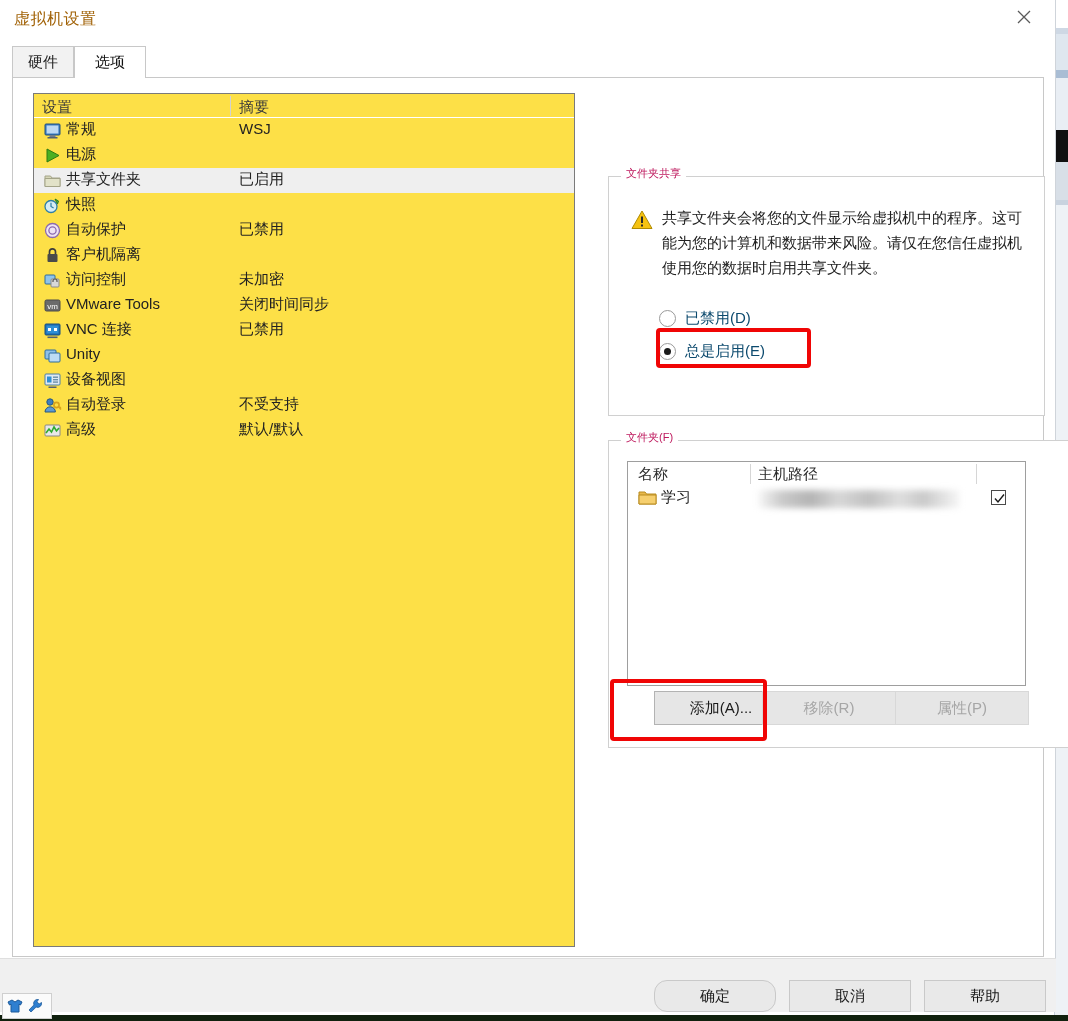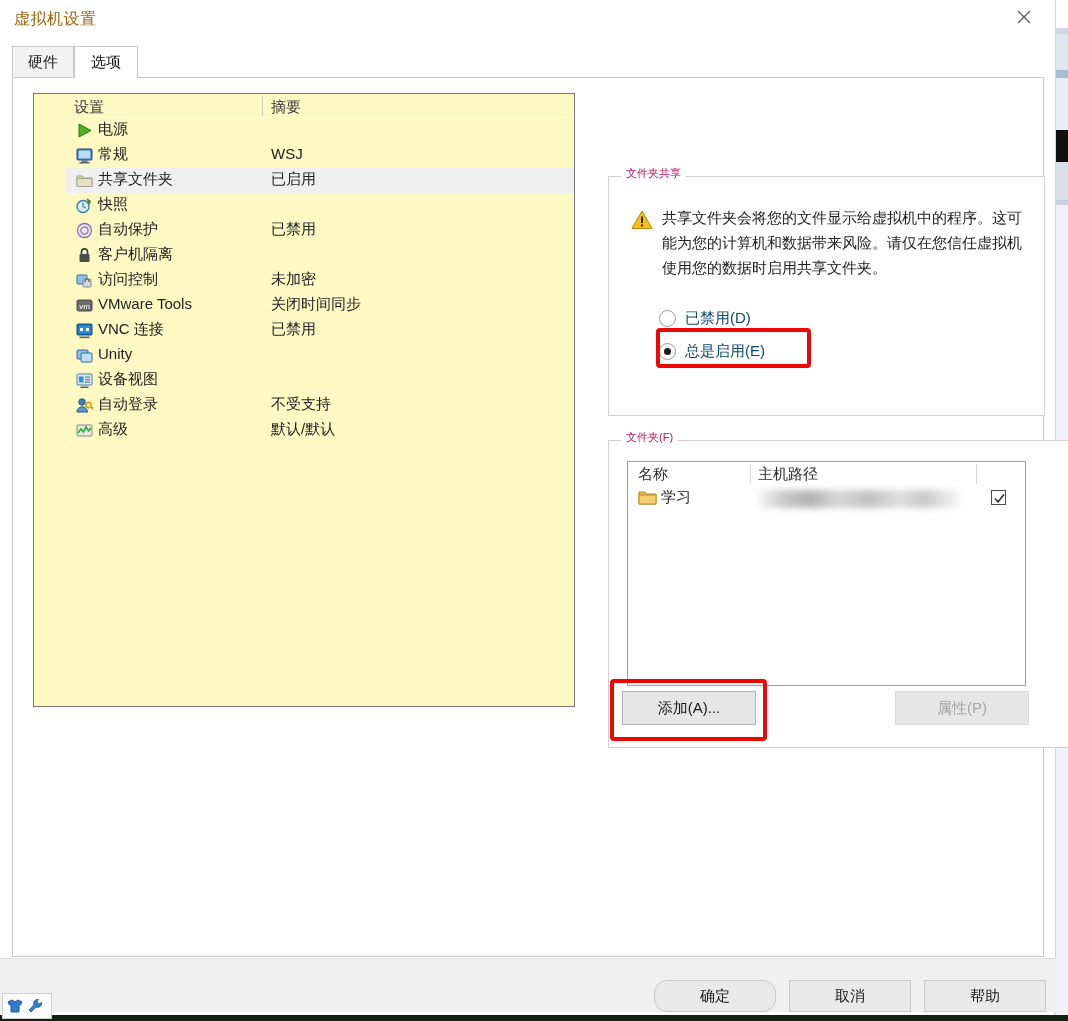--- a/index.html
+++ b/index.html
@@ -75,38 +75,37 @@
     font-size: 15px; color: #202020;
     background: #f2f2f2;
     border: 1px solid #c8c8c8; border-bottom: none;
     cursor: pointer;
   }
   .tab.active {
     background: #ffffff; color: #111; z-index: 3;
     height: 32px;
   }
   #tab-hardware { left: 0; width: 62px; }
-  #tab-options  { left: 62px; width: 64px; }
+  #tab-options  { left: 62px; width: 72px; }
 
   
   #panel {
     position: absolute; left: 12px; top: 77px;
     width: 1032px; height: 880px;
     background: #ffffff;
     border: 1px solid #c8c8c8;
   }
 
   
   #settings-list {
     position: absolute; left: 20px; top: 15px;
-    width: 542px; height: 614px;
-    background: #fef9c3;
+    width: 542px; height: 854px;
+    background: #fde047;
     border: 1px solid #7a7a7a;
     overflow: hidden;
-    padding-left: 32px;
   }
   #list-header {
     position: relative; height: 24px;
     border-bottom: 1px solid #ffffff;
   }
   .hdr-cell {
     position: absolute; top: 4px;
     font-size: 15px; color: #3a3a3a;
   }
   #hdr-settings { left: 8px; }
@@ -213,21 +212,21 @@
 
   
   .fbtn {
     position: absolute; top: 613px; height: 34px; width: 134px;
     display: flex; align-items: center; justify-content: center;
     font-size: 15px;
     background: #e6e6e6; border: 1px solid #b3b3b3;
     color: #1a1a1a; cursor: pointer;
   }
   .fbtn.disabled { color: #a6a6a6; border-color: #d8d8d8; background: #e6e6e6; cursor: default; }
-  #btn-add    { left: 609px; }
+  #btn-add    { left: 641px; }
   #btn-remove { left: 749px; }
   #btn-props  { left: 882px; }
 
   
   #footer {
     position: absolute; left: 0; top: 958px;
     width: 1056px; height: 54px;
     background: #f0f0f0; border-top: 1px solid #dfdfdf;
   }
   .dlgbtn {
@@ -278,38 +277,38 @@
     <div id="settings-list">
       <div id="list-header">
         <div id="hdr-divider"></div>
         <div class="hdr-cell" id="hdr-settings">设置</div>
         <div class="hdr-cell" id="hdr-summary">摘要</div>
       </div>
 
       <div class="srow">
         <span class="ico">
           <svg width="19" height="19" viewBox="0 0 19 19">
-            <path d="M4 3 L16 9.5 L4 16 Z" fill="#4caf22" stroke="#2f7a12"></path>
-          </svg>
-        </span>
-        <span class="nm">电源</span>
-        <span class="sm"></span>
-      </div>
-
-      <div class="srow">
-        <span class="ico">
-          <svg width="19" height="19" viewBox="0 0 19 19">
             <rect x="2" y="3" width="15" height="11" rx="1" fill="#3b7fc4" stroke="#20507f"></rect>
             <rect x="3.6" y="4.5" width="11.8" height="8" fill="#bcd8f2"></rect>
             <rect x="6.5" y="14" width="6" height="2" fill="#6f7d8c"></rect>
             <rect x="4.5" y="16" width="10" height="1.5" fill="#55616e"></rect>
           </svg>
         </span>
         <span class="nm">常规</span>
         <span class="sm">WSJ</span>
+      </div>
+
+      <div class="srow">
+        <span class="ico">
+          <svg width="19" height="19" viewBox="0 0 19 19">
+            <path d="M4 3 L16 9.5 L4 16 Z" fill="#4caf22" stroke="#2f7a12"></path>
+          </svg>
+        </span>
+        <span class="nm">电源</span>
+        <span class="sm"></span>
       </div>
 
       <div class="srow selected">
         <span class="ico">
           <svg width="19" height="19" viewBox="0 0 19 19">
             <path d="M2 5 H7.5 L9 7 H17 V15.5 H2 Z" fill="#d6d6b8" stroke="#a4a488"></path>
             <path d="M2 7.5 H17 V15.5 H2 Z" fill="#e2e2c8" stroke="#a4a488"></path>
           </svg>
         </span>
         <span class="nm">共享文件夹</span>
@@ -482,20 +481,21 @@
           <span id="ft-check">
             <svg width="13" height="13" viewBox="0 0 13 13">
               <path d="M2 6.5 L5 10 L11 2.5" stroke="#1a1a1a" stroke-width="1.4" fill="none"></path>
             </svg>
           </span>
         </div>
       </div>
     </div>
 
     <div class="fbtn" id="btn-add">添加(A)...</div>
+    <div class="fbtn disabled" id="btn-remove">移除(R)</div>
     <div class="fbtn disabled" id="btn-props">属性(P)</div>
 
     <div class="redbox" id="redbox-radio"></div>
     <div class="redbox" id="redbox-addbtn"></div>
   </div>
 
   <div id="footer">
     <div class="dlgbtn" id="btn-ok">确定</div>
     <div class="dlgbtn" id="btn-cancel">取消</div>
     <div class="dlgbtn" id="btn-help">帮助</div>

